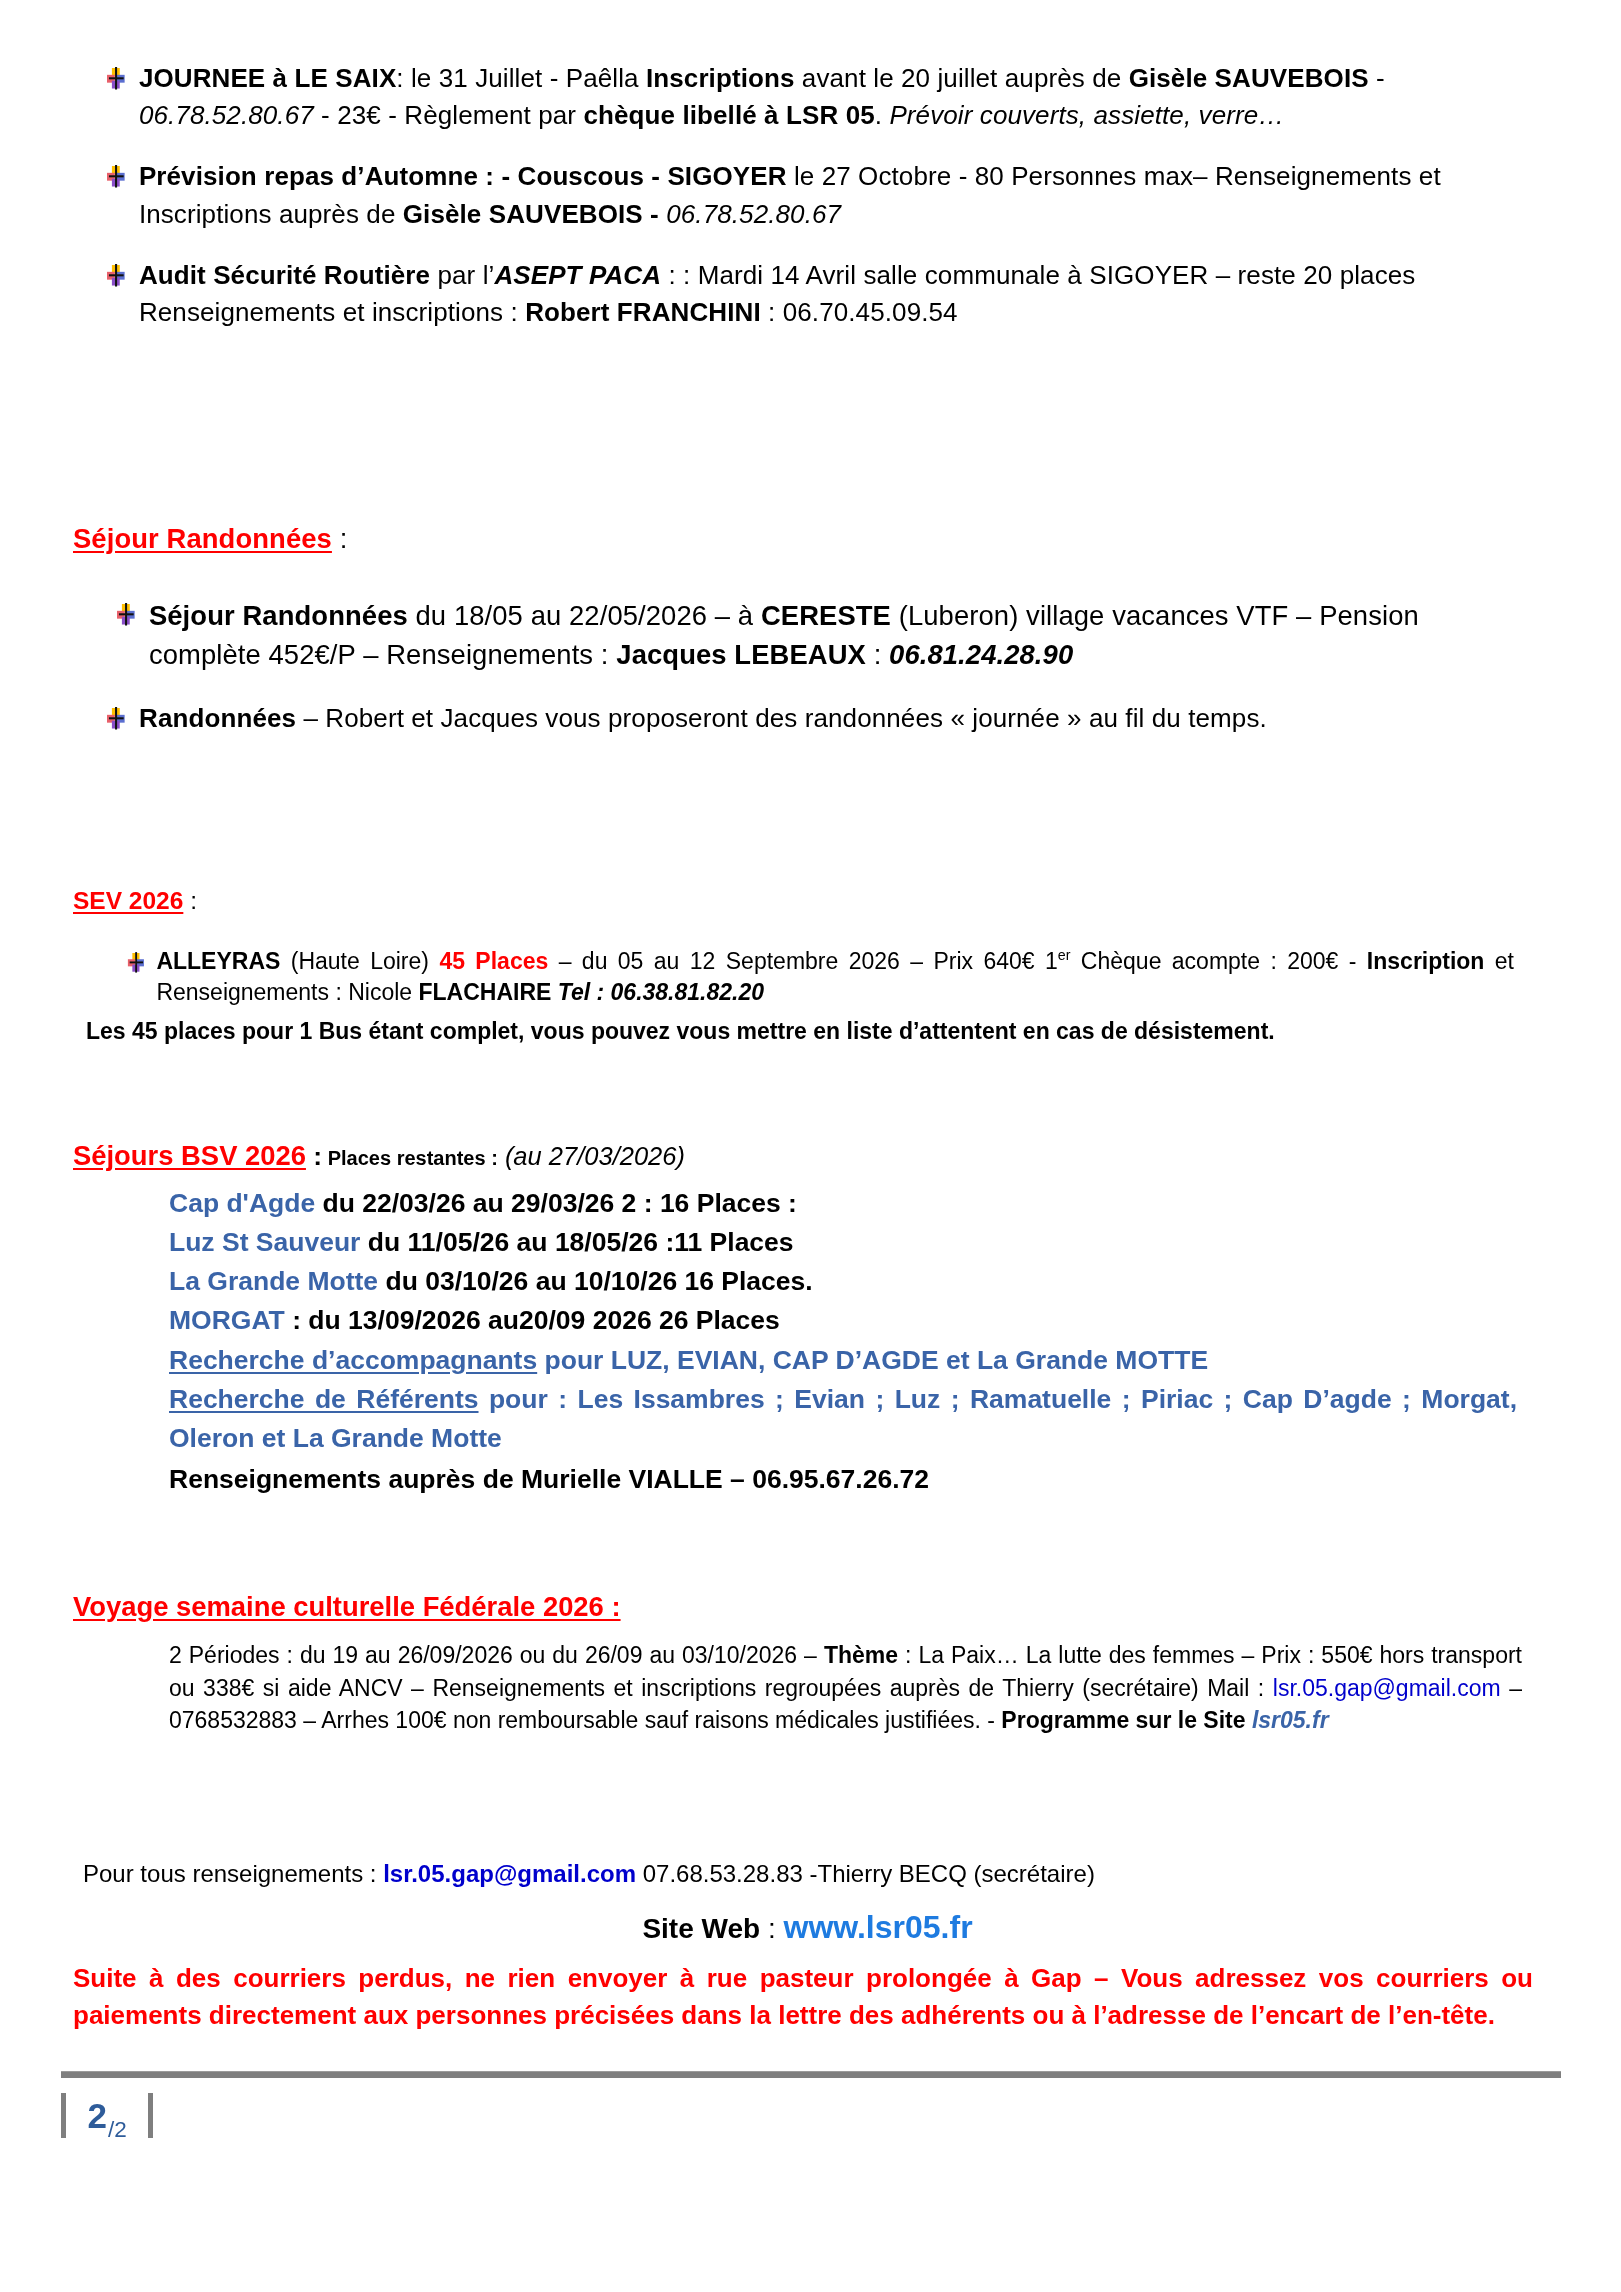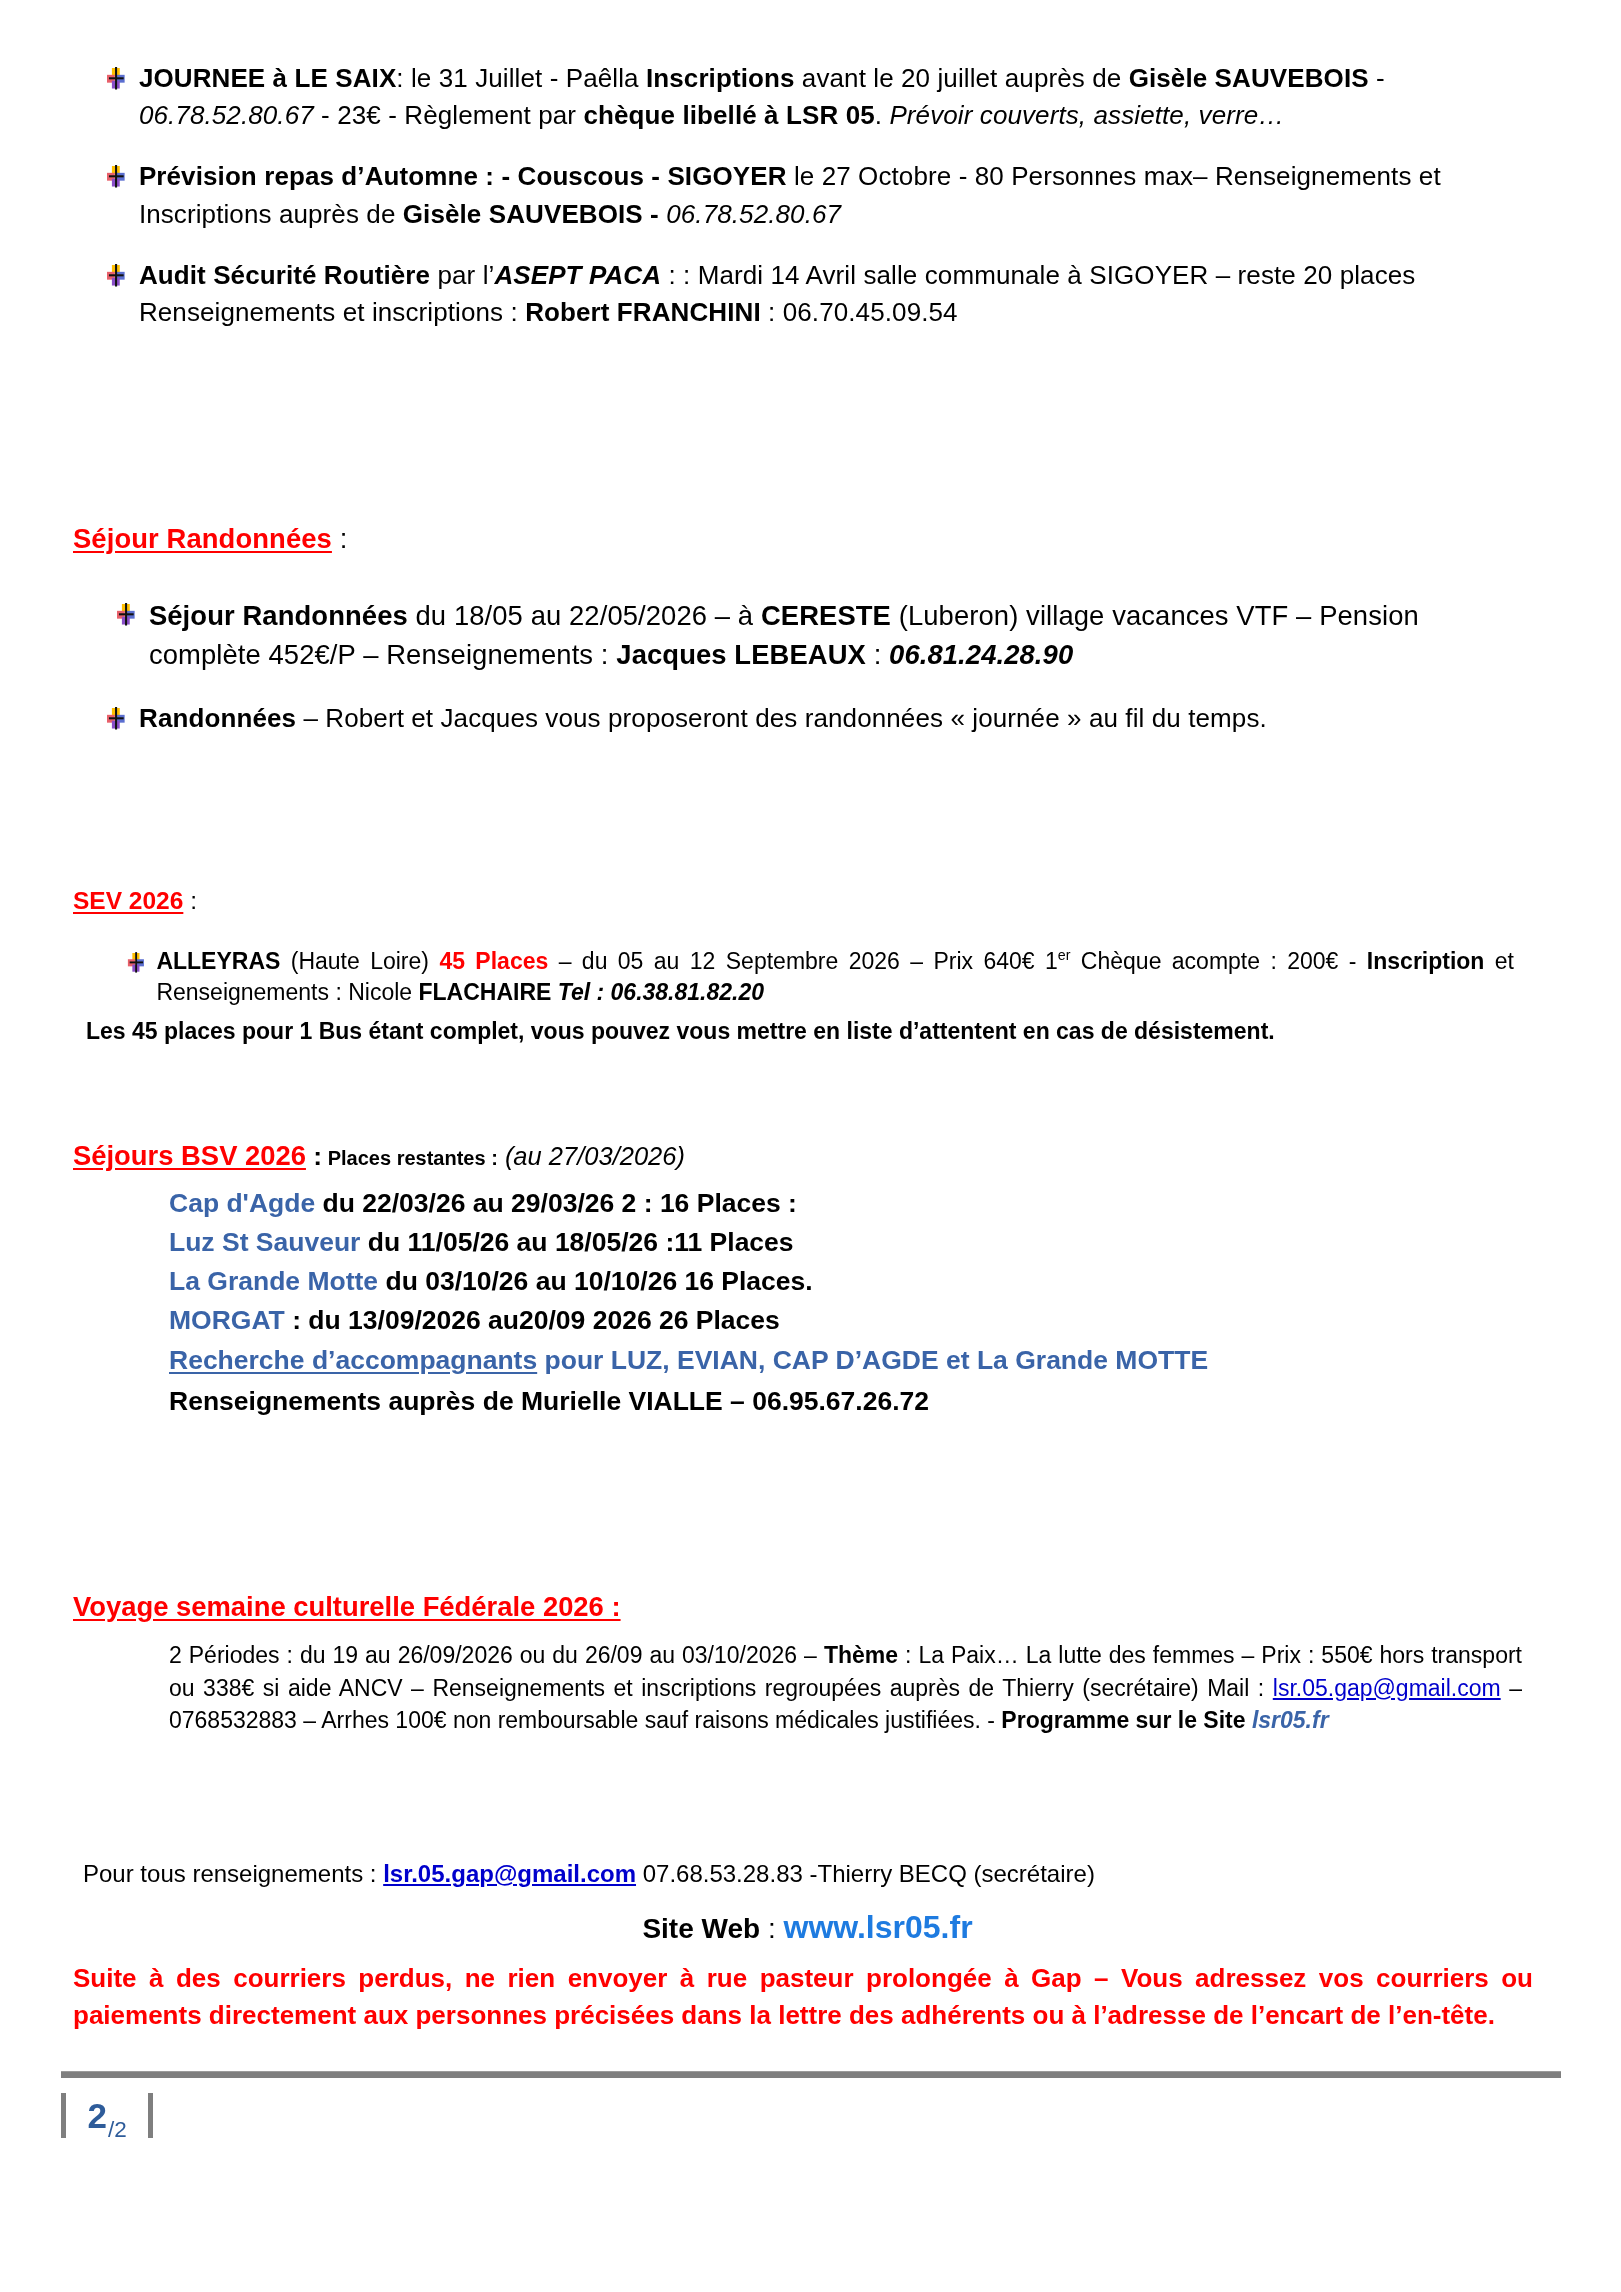--- a/index.html
+++ b/index.html
@@ -64,21 +64,21 @@
 
   .red { color: #FF0000; }
   .redline {
     color: #FF0000;
     font-weight: bold;
     text-decoration: underline;
     text-underline-offset: 2.9px;
   }
   .blue { color: #3A64A8; }
   .blue-u { color: #3A64A8; text-decoration: underline; text-underline-offset: 2.9px; }
-  .link { color: #0000CC; text-decoration: underline; text-underline-offset: 2px; margin-top: 47px; }
+  .link { color: #0000CC; text-underline-offset: 2px; margin-top: 47px; }
   .blue-bright { color: #1E7BE0; }
 
   
   .small {
     font-size: 23px;
     line-height: 1.35;
   }
   .justify { text-align: justify; }
 
   .center { text-align: center; }
@@ -262,20 +262,23 @@
       </div>
       <div>
         <b class="blue">La Grande Motte</b><b>  du 03/10/26 au 10/10/26 16 Places.</b>
       </div>
       <div>
         <b class="blue">MORGAT</b><b> : du 13/09/2026 au20/09 2026  26 Places</b>
       </div>
       <div style="margin-top:1px;">
         <b class="blue-u">Recherche d’accompagnants</b><b class="blue"> pour LUZ, EVIAN, CAP D’AGDE et La Grande MOTTE</b>
       </div>
+      <div class="justify" style="width:1348px;">
+        <b class="blue-u">Recherche  de  Référents</b><b class="blue">  pour :  Les  Issambres ;  Evian ;  Luz ;  Ramatuelle ;  Piriac ;  Cap D’agde ; Morgat, Oleron et La Grande Motte</b>
+      </div>
       <div style="margin-top:2px;">
         <b>Renseignements auprès de Murielle VIALLE – 06.95.67.26.72</b>
       </div>
     </div>
 
     <div style="position:absolute; left:73px; top:1591px;">
       <span class="redline" style="font-size:27.4px;">Voyage semaine culturelle Fédérale 2026 :</span>
     </div>
 
     <div class="small justify" style="position:absolute; left:169px; top:1639px; width:1353px; line-height:1.42;">

